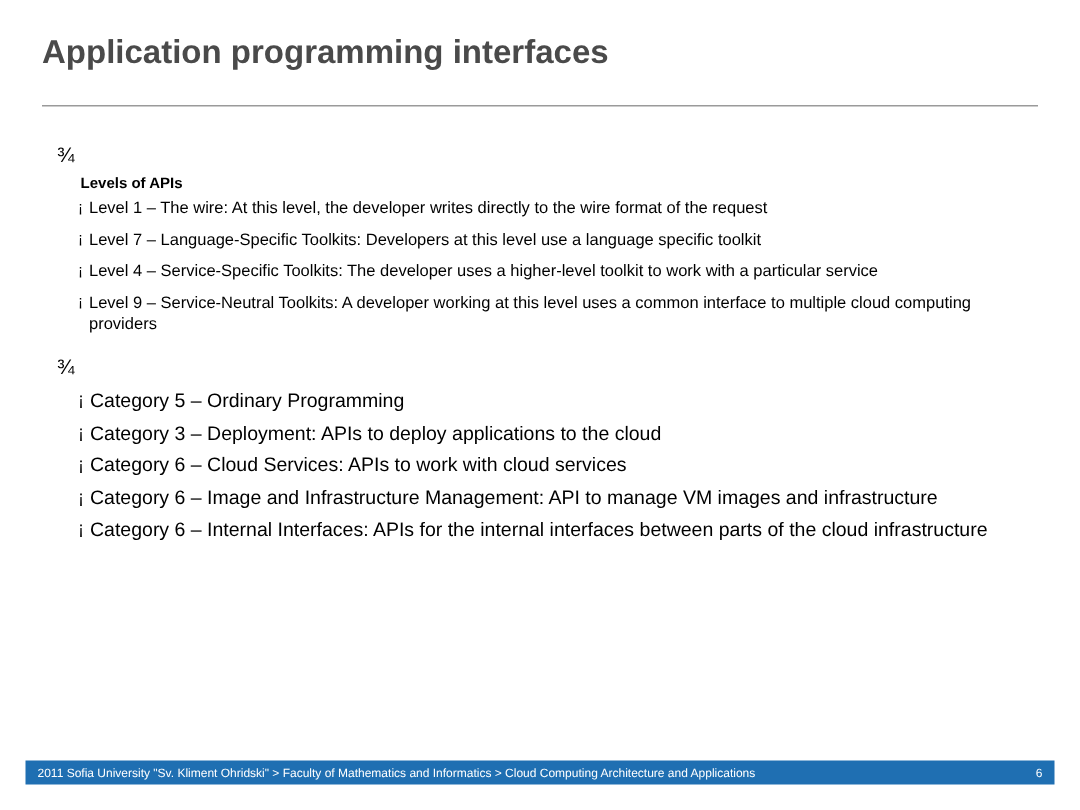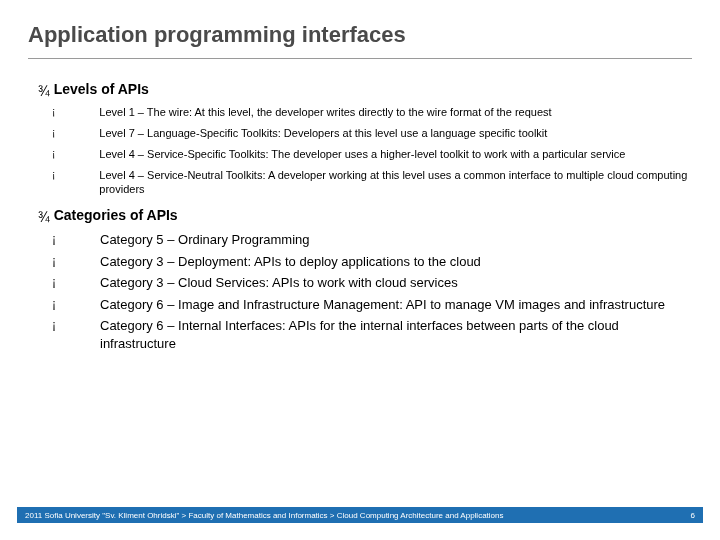--- a/index.html
+++ b/index.html
@@ -16,21 +16,21 @@
     width: 100%;
     height: 100%;
     padding: 22px 28px 0 28px;
     display: flex;
     flex-direction: column;
   }
   .title {
     font-size: 22px;
     font-weight: 700;
     color: #4a4a4a;
-    margin-bottom: 10px;
+    margin-bottom: 22px;
   }
   .rule {
     border: none;
     border-top: 1px solid #9a9a9a;
     margin-bottom: 22px;
   }
   .section {
     margin-bottom: 4px;
   }
   .section-header {
@@ -39,39 +39,40 @@
     margin-bottom: 4px;
     padding-left: 10px;
   }
   .section-header .bullet {
     font-size: 14px;
     line-height: 20px;
     margin-right: 4px;
     color: #000;
   }
   .section-header .label {
-    font-size: 14px;
+    font-size: 10px;
     font-weight: 700;
     color: #000;
+    margin-top: 24px;
   }
   .item-list.small .item { font-size: 11px; line-height: 1.35; margin-bottom: 6px; }
   .item-list.large .item { font-size: 13px; line-height: 1.35; margin-bottom: 4px; }
   .item {
     display: flex;
     align-items: flex-start;
     padding-left: 24px;
   }
   .item .bullet {
     flex: 0 0 auto;
     margin-right: 4px;
     color: #000;
   }
   .item-list.small .item .bullet { font-size: 10px; line-height: 1.35; }
   .item-list.large .item .bullet { font-size: 12px; line-height: 1.35; }
-  .item .text { flex: 1 1 auto; color: #000; margin-left: 40px; }
+  .item .text { flex: 1 1 auto; color: #000; }
   .footer {
     position: absolute;
     left: 17px;
     right: 17px;
     bottom: 17px;
     height: 16px;
     background: #1f6fb2;
     color: #ffffff;
     font-size: 8px;
     display: flex;
@@ -102,42 +103,41 @@
       <div class="item">
         <span class="bullet">¡</span>
         <span class="text">Level 7 – Language-Specific Toolkits: Developers at this level use a language specific toolkit</span>
       </div>
       <div class="item">
         <span class="bullet">¡</span>
         <span class="text">Level 4 – Service-Specific Toolkits: The developer uses a higher-level toolkit to work with a particular service</span>
       </div>
       <div class="item">
         <span class="bullet">¡</span>
-        <span class="text">Level 4 – Service-Neutral Toolkits: A developer working at this level uses a common interface to multiple cloud computing providers</span>
+        <span class="text">Level 9 – Service-Neutral Toolkits: A developer working at this level uses a common interface to multiple cloud computing providers</span>
       </div>
     </div>
   </div>
 
   <div class="section">
     <div class="section-header">
       <span class="bullet">¾</span>
-      <span class="label">Categories of APIs</span>
     </div>
     <div class="item-list large">
       <div class="item">
         <span class="bullet">¡</span>
         <span class="text">Category 5 – Ordinary Programming</span>
       </div>
       <div class="item">
         <span class="bullet">¡</span>
         <span class="text">Category 3 – Deployment: APIs to deploy applications to the cloud</span>
       </div>
       <div class="item">
         <span class="bullet">¡</span>
-        <span class="text">Category 3 – Cloud Services: APIs to work with cloud services</span>
+        <span class="text">Category 6 – Cloud Services: APIs to work with cloud services</span>
       </div>
       <div class="item">
         <span class="bullet">¡</span>
         <span class="text">Category 6 – Image and Infrastructure Management: API to manage VM images and infrastructure</span>
       </div>
       <div class="item">
         <span class="bullet">¡</span>
         <span class="text">Category 6 – Internal Interfaces: APIs for the internal interfaces between parts of the cloud infrastructure</span>
       </div>
     </div>

